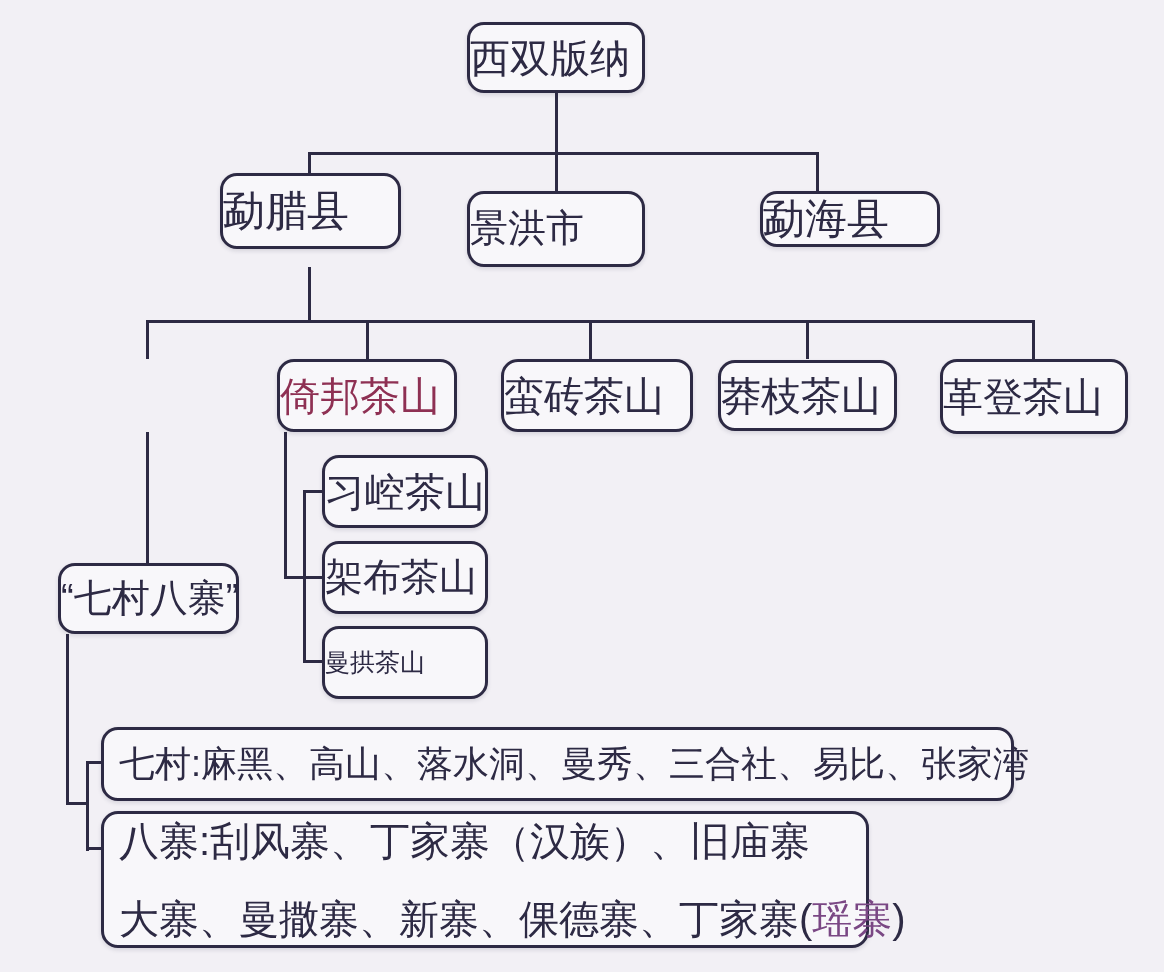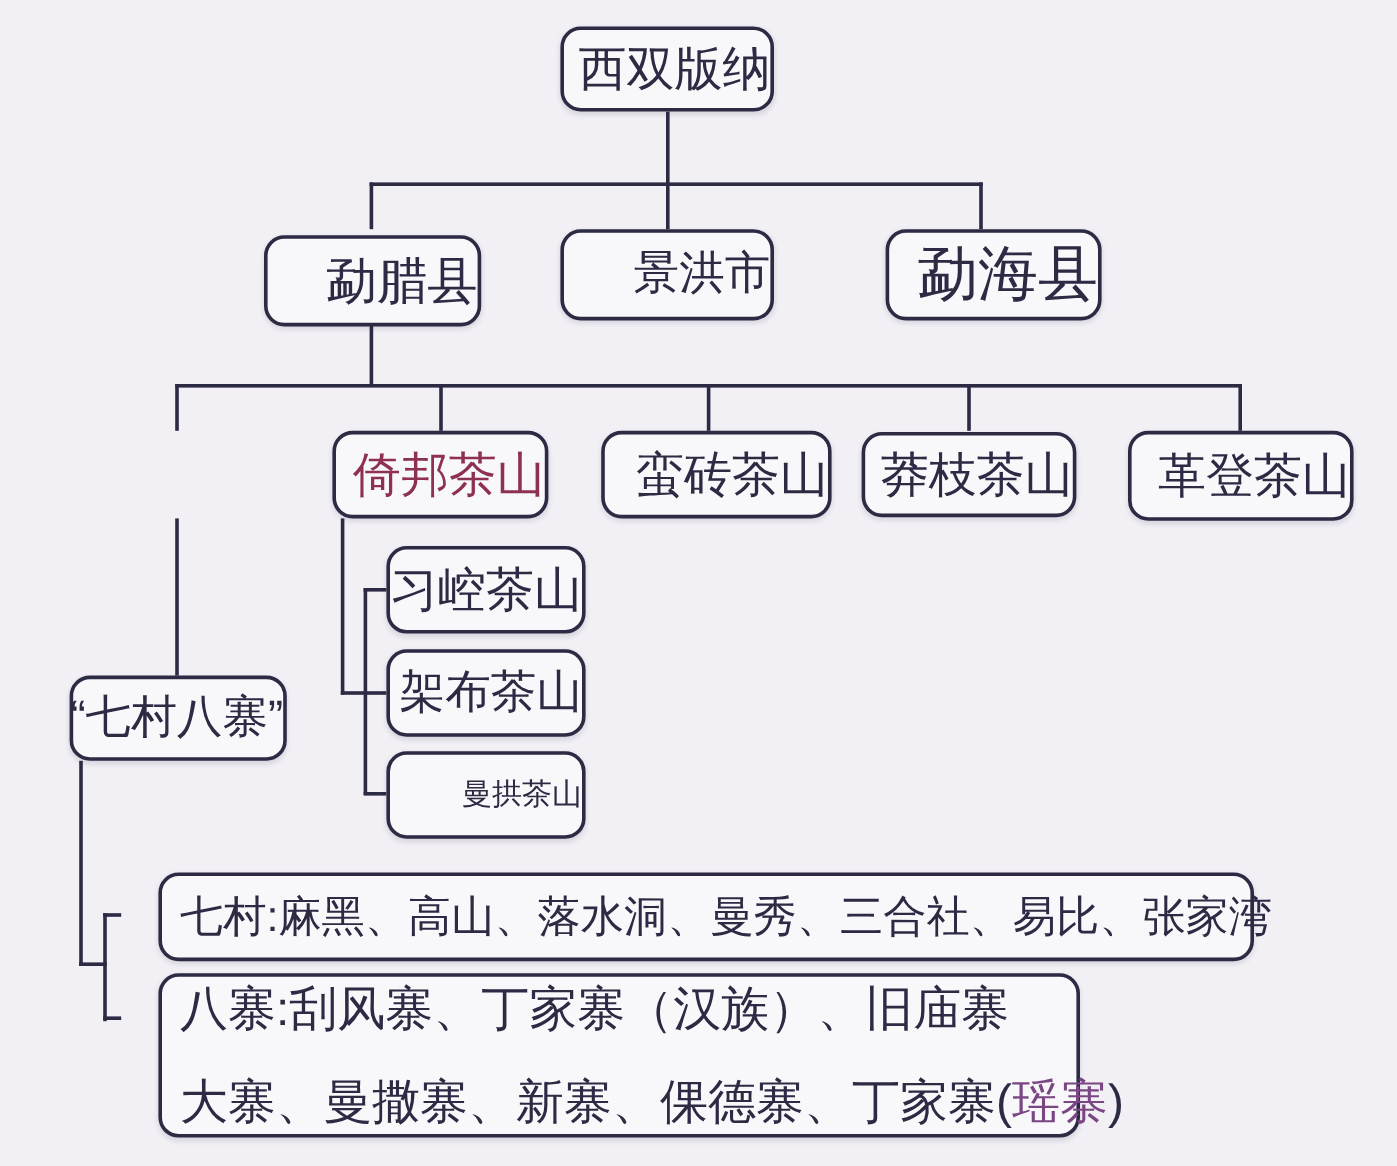--- a/index.html
+++ b/index.html
@@ -13,27 +13,27 @@
   .canvas{
     position:relative;width:1164px;height:972px;overflow:hidden;
     background:var(--background);
     font-family:"Liberation Sans","DejaVu Sans",sans-serif;
     color:var(--ink);
   }
   .node{
     position:absolute;box-sizing:border-box;
     border:3px solid var(--ink);border-radius:17px;
     background:var(--node-fill);
-    display:flex;align-items:center;justify-content:flex-end;
+    display:flex;align-items:center;justify-content:flex-start;
     color:var(--ink);font-size:40px;line-height:1.15;
     box-shadow:0 2px 4px rgba(45,42,68,.14);
     white-space:nowrap;
   }
   .node.red{color:var(--highlight-red);}
-  .node.left{justify-content:flex-start;padding:0 15px;margin-left:31px;}
+  .node.left{justify-content:flex-start;padding:0 15px;}
   .node.two-line{flex-direction:column;align-items:flex-start;justify-content:center;gap:32px;}
   .hline,.vline{position:absolute;background:var(--ink);}
   .hline{height:3px;}
   .vline{width:3px;}
   .hl-purple{color:var(--highlight-purple);text-align:center;}
 </style>
 </head>
 <body>
 
 <div class="canvas">
@@ -61,27 +61,27 @@
   <div class="vline" style="left:66px;top:634px;height:171px"></div>
   <div class="hline" style="left:66px;top:802px;width:23px"></div>
   <div class="vline" style="left:86px;top:761px;height:90px"></div>
   <div class="hline" style="left:86px;top:761px;width:15px"></div>
   <div class="hline" style="left:86px;top:847px;width:15px"></div>
 
   <div class="node" style="left:467px;top:22px;width:178px;height:71px">
     <span>西双版纳</span>
   </div>
 
-  <div class="node" style="left:220px;top:196px;width:181px;height:76px;font-size:42px">
+  <div class="node" style="left:220px;top:173px;width:181px;height:76px;font-size:42px">
     <span>勐腊县</span>
   </div>
   <div class="node" style="left:467px;top:191px;width:178px;height:76px;font-size:38px">
     <span>景洪市</span>
   </div>
-  <div class="node" style="left:738px;top:191px;width:180px;height:76px;font-size:50px">
+  <div class="node" style="left:760px;top:191px;width:180px;height:56px;font-size:42px">
     <span>勐海县</span>
   </div>
 
   <div class="node red" style="left:277px;top:359px;width:180px;height:73px">
     <span>倚邦茶山</span>
   </div>
   <div class="node" style="left:501px;top:359px;width:192px;height:73px">
     <span>蛮砖茶山</span>
   </div>
   <div class="node" style="left:940px;top:359px;width:188px;height:75px">

